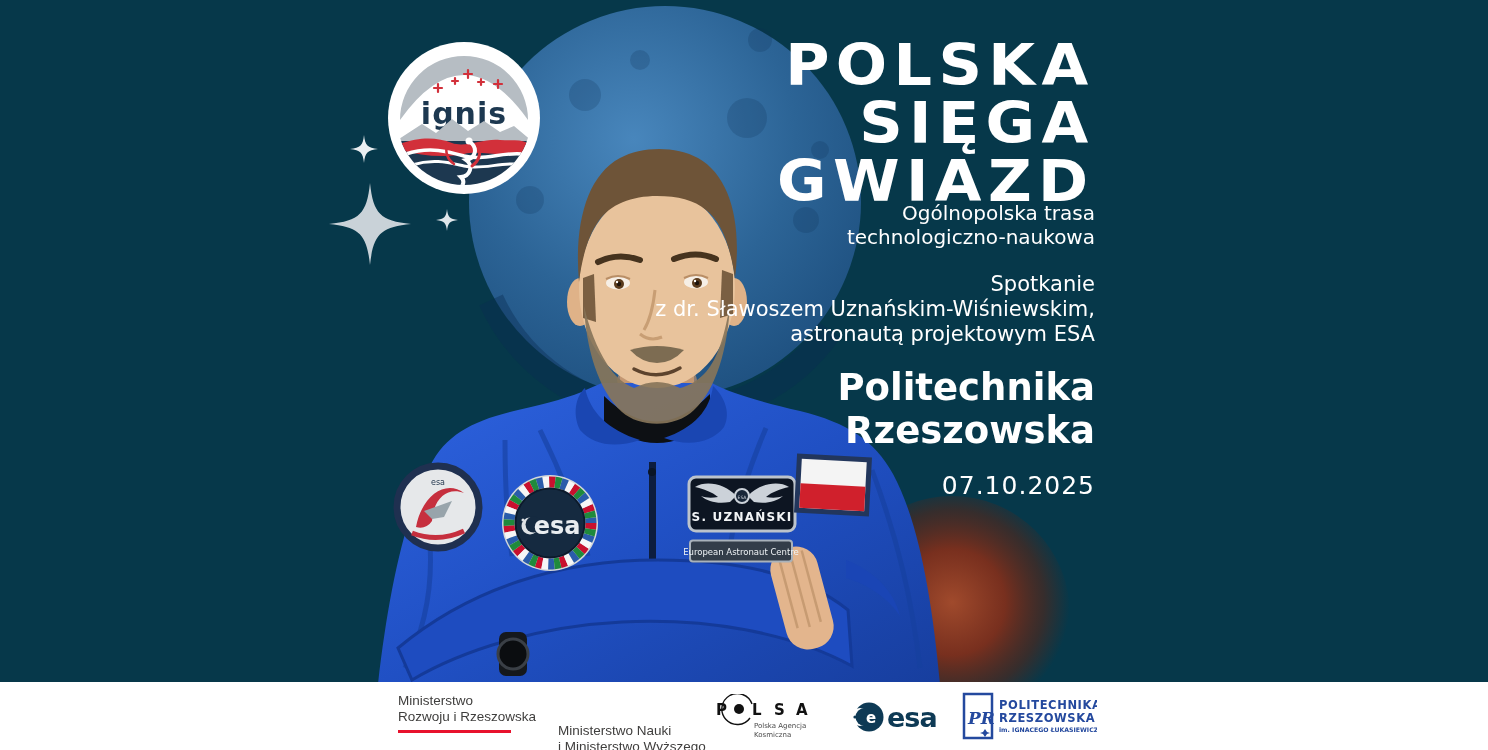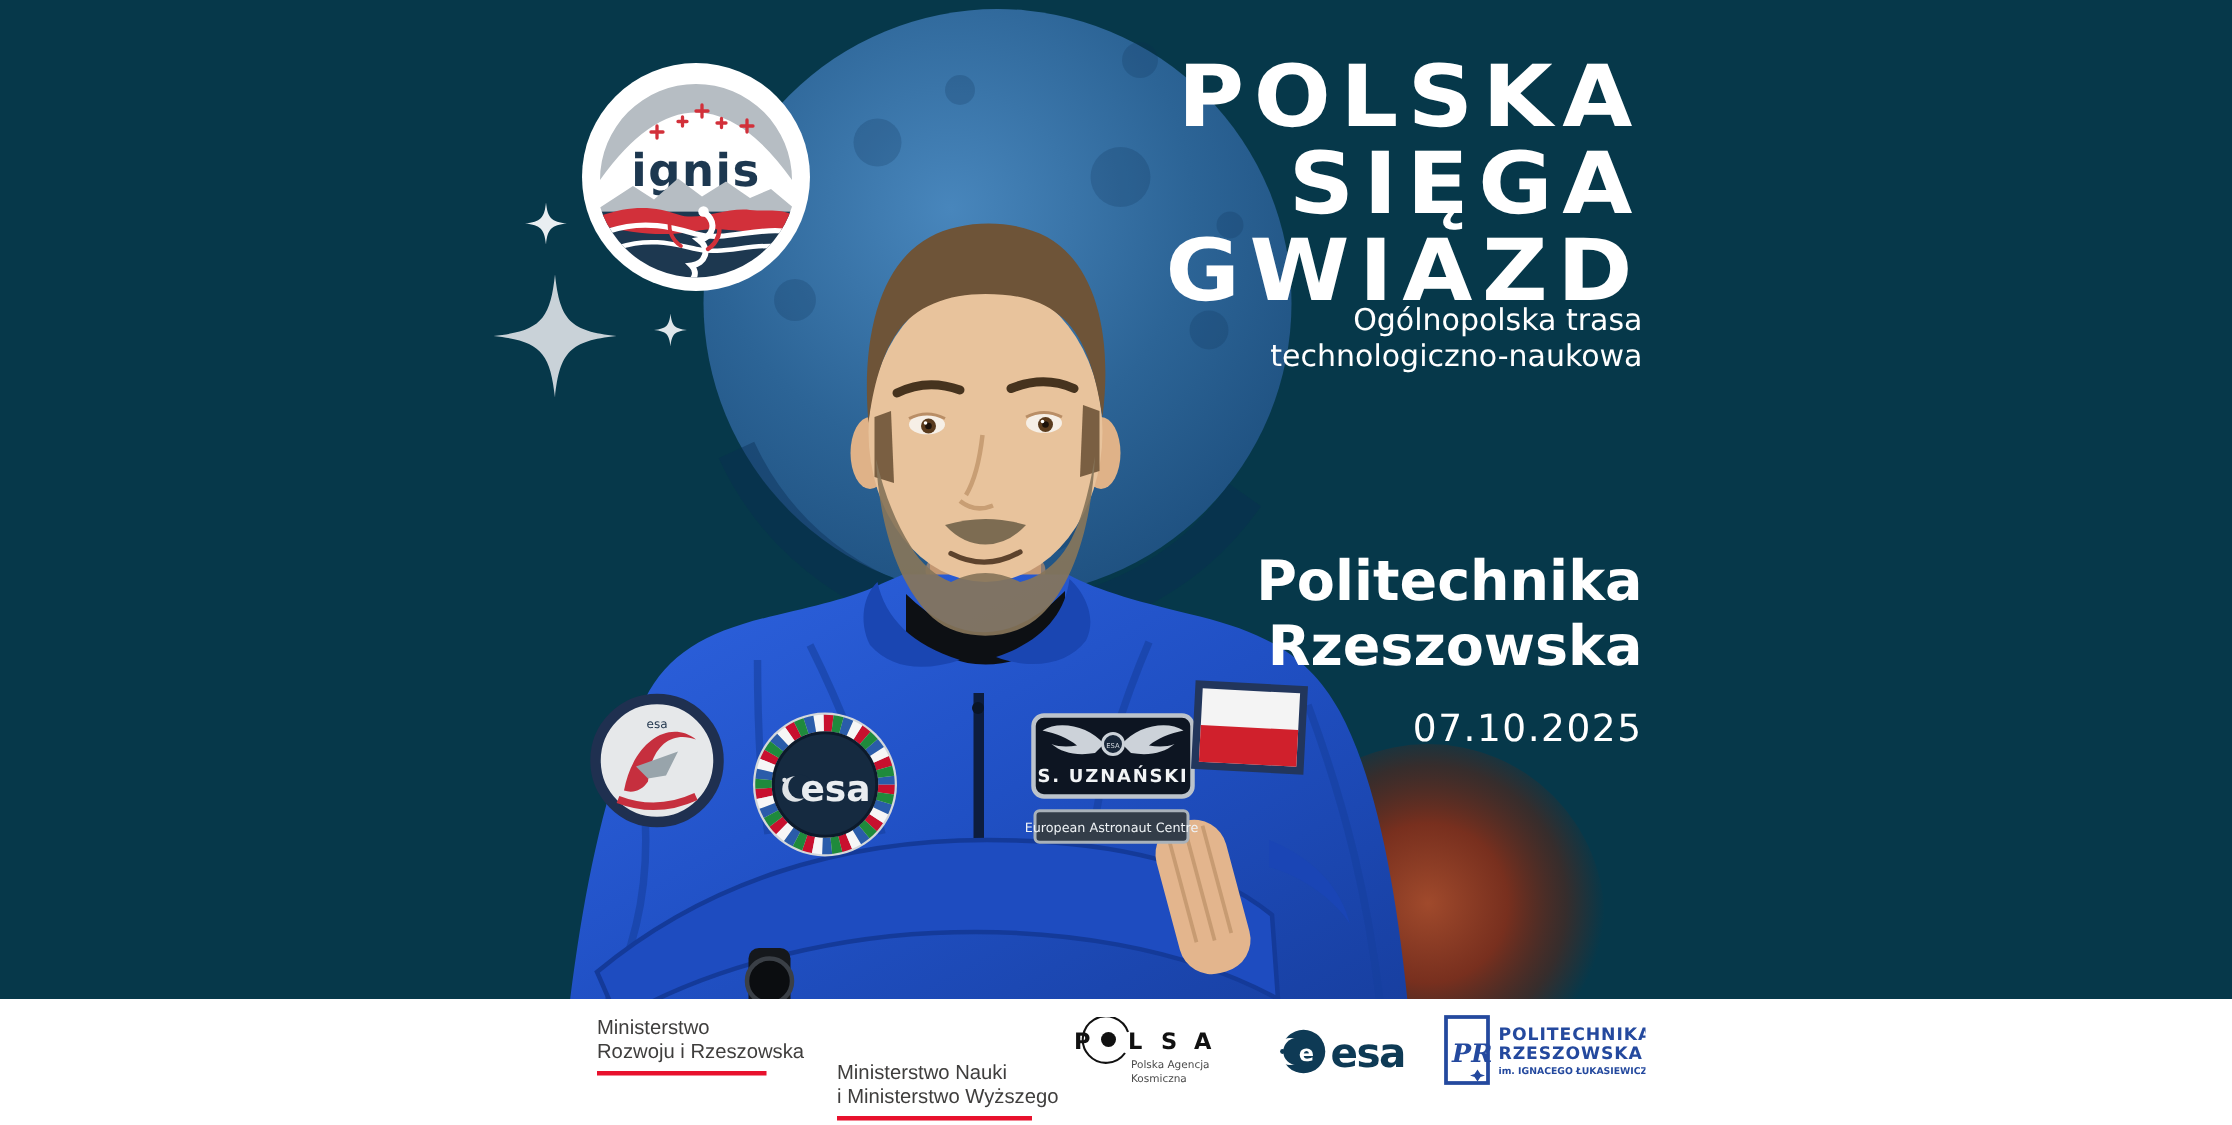--- a/index.html
+++ b/index.html
@@ -10,21 +10,21 @@
   }
   .scene{position:absolute;left:0;top:0;}
   .ignis-badge{position:absolute;left:386px;top:40px;}
   .right-col{position:absolute;right:393px;text-align:right;color:#ffffff;}
   .headline{top:36px;font-weight:800;font-size:57px;line-height:58px;letter-spacing:6px;
     transform:scaleX(1.06);transform-origin:100% 0;}
   .subtitle{top:201px;font-size:20px;line-height:24px;font-weight:400;}
   .meeting{top:272px;font-size:21px;line-height:25px;font-weight:400;}
   .venue{top:366px;font-size:37px;line-height:43px;font-weight:700;}
   .date{top:471px;font-size:25px;letter-spacing:1px;}
-  .footer{position:absolute;left:0;bottom:0;width:1488px;height:84px;background:#ffffff;}
+  .footer{position:absolute;left:0;bottom:0;width:1488px;height:68px;background:#ffffff;}
   .ministry{position:absolute;top:11px;color:#3f3e3d;
     font-family:"Liberation Sans",sans-serif;font-size:13.5px;line-height:16px;}
   .ministry .redbar{height:3px;background:#e8112d;margin-top:5px;}
   .m1{left:398px;} .m1 .redbar{width:113px;}
   .m2{left:558px;margin-top:30px;} .m2 .redbar{width:130px;}
   .logo-svg{position:absolute;}
   .polsa-svg{left:712px;top:12px;}
   .esa-svg{left:853px;top:14px;}
   .prz-svg{left:962px;top:9px;}
 </style>
@@ -237,20 +237,25 @@
     <div>POLSKA</div>
     <div>SIĘGA</div>
     <div>GWIAZD</div>
   </div>
 
   <div class="right-col subtitle">
     <div>Ogólnopolska trasa</div>
     <div>technologiczno-naukowa</div>
   </div>
 
+  <div class="right-col meeting">
+    <div>Spotkanie</div>
+    <div>z dr. Sławoszem Uznańskim-Wiśniewskim,</div>
+    <div>astronautą projektowym ESA</div>
+  </div>
 
   <div class="right-col venue">
     <div>Politechnika</div>
     <div>Rzeszowska</div>
   </div>
 
   <div class="right-col date">07.10.2025</div>
 
   <div class="footer">
 

